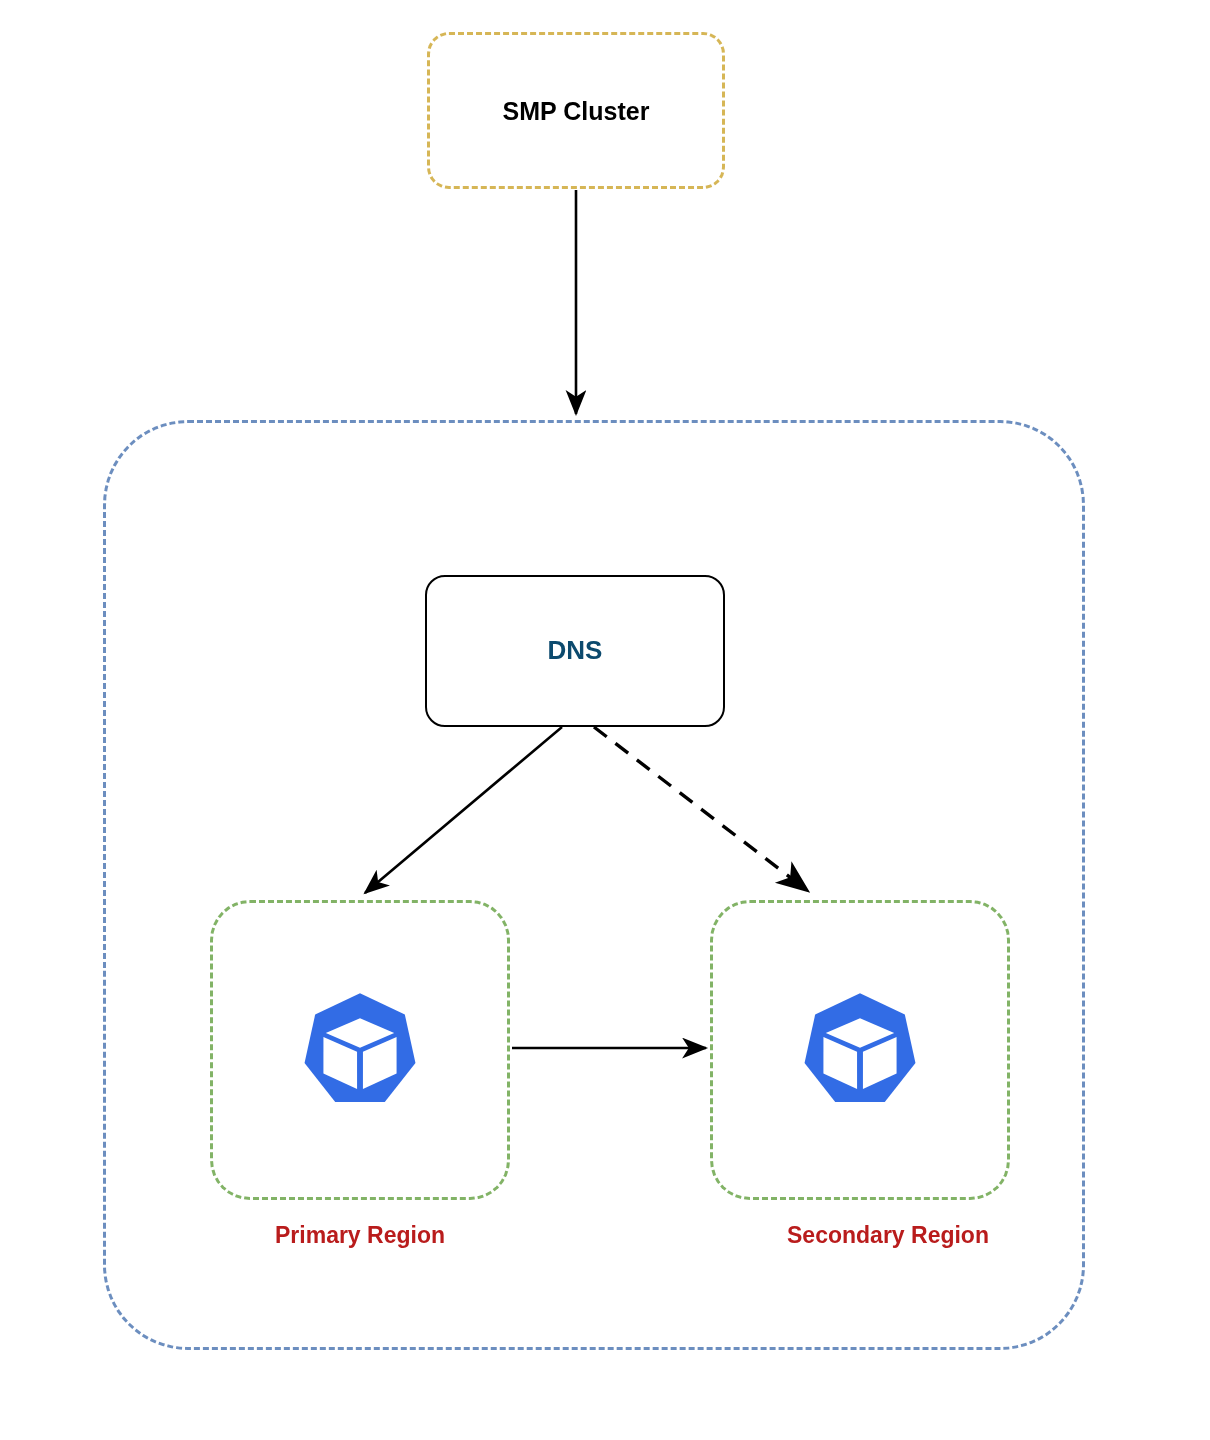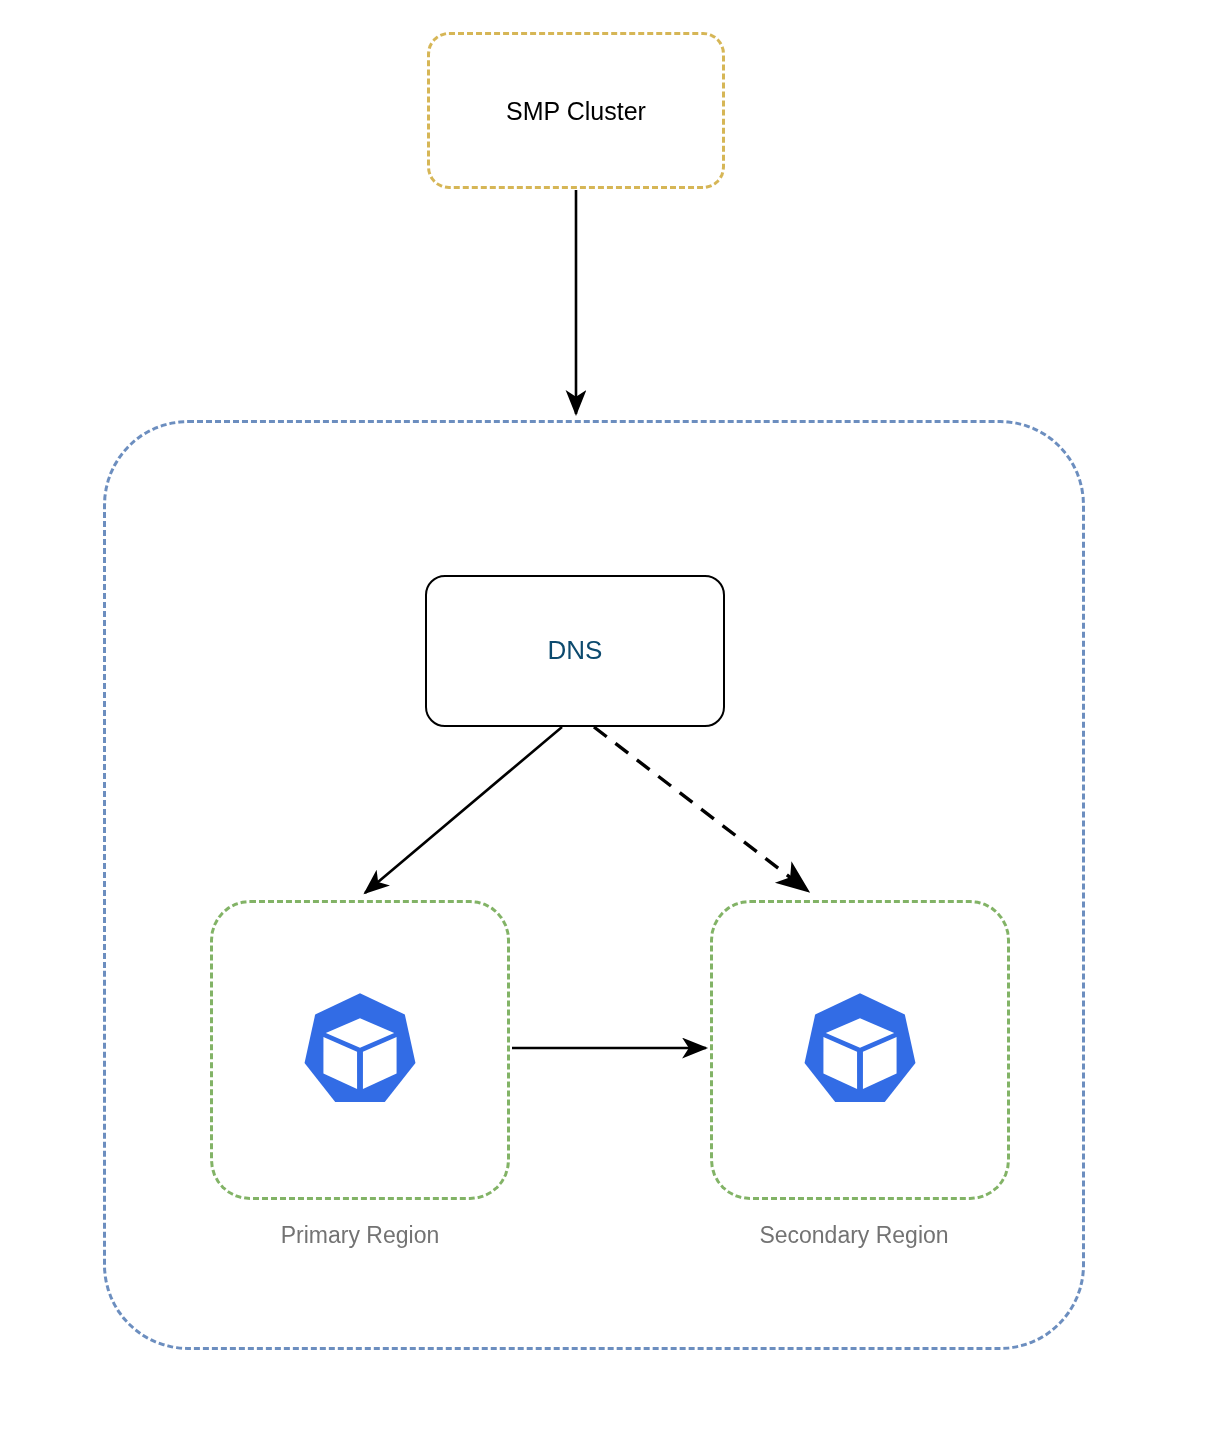--- a/index.html
+++ b/index.html
@@ -11,20 +11,21 @@
   body {
     font-family: "Liberation Sans", sans-serif;
     -webkit-font-smoothing: antialiased;
   }
   #canvas {
     position: relative;
     width: 1210px;
     height: 1440px;
     background: #ffffff;
     overflow: hidden;
+    font-weight: bold;
   }
   .svg-layer {
     position: absolute;
     top: 0;
     left: 0;
     width: 1210px;
     height: 1440px;
     pointer-events: none;
   }
   .node {
@@ -85,25 +86,25 @@
     background: transparent;
   }
   #primary-region-box { left: 210px; top: 900px; }
   #secondary-region-box { left: 710px; top: 900px; }
 
   .region-label {
     position: absolute;
     width: 360px;
     text-align: center;
     font-size: 23px;
-    color: #737373;
+    color: #b91c1c;
     white-space: nowrap;
   }
   #primary-region-label { left: 180px; top: 1222px; }
-  #secondary-region-label { left: 674px; top: 1222px; }
+  #secondary-region-label { left: 708px; top: 1222px; }
 
   .k8s-logo {
     position: absolute;
     width: 118px;
     height: 118px;
   }
   #primary-k8s-logo { left: 301px; top: 991px; }
   #secondary-k8s-logo { left: 801px; top: 991px; }
 </style>
 </head>

